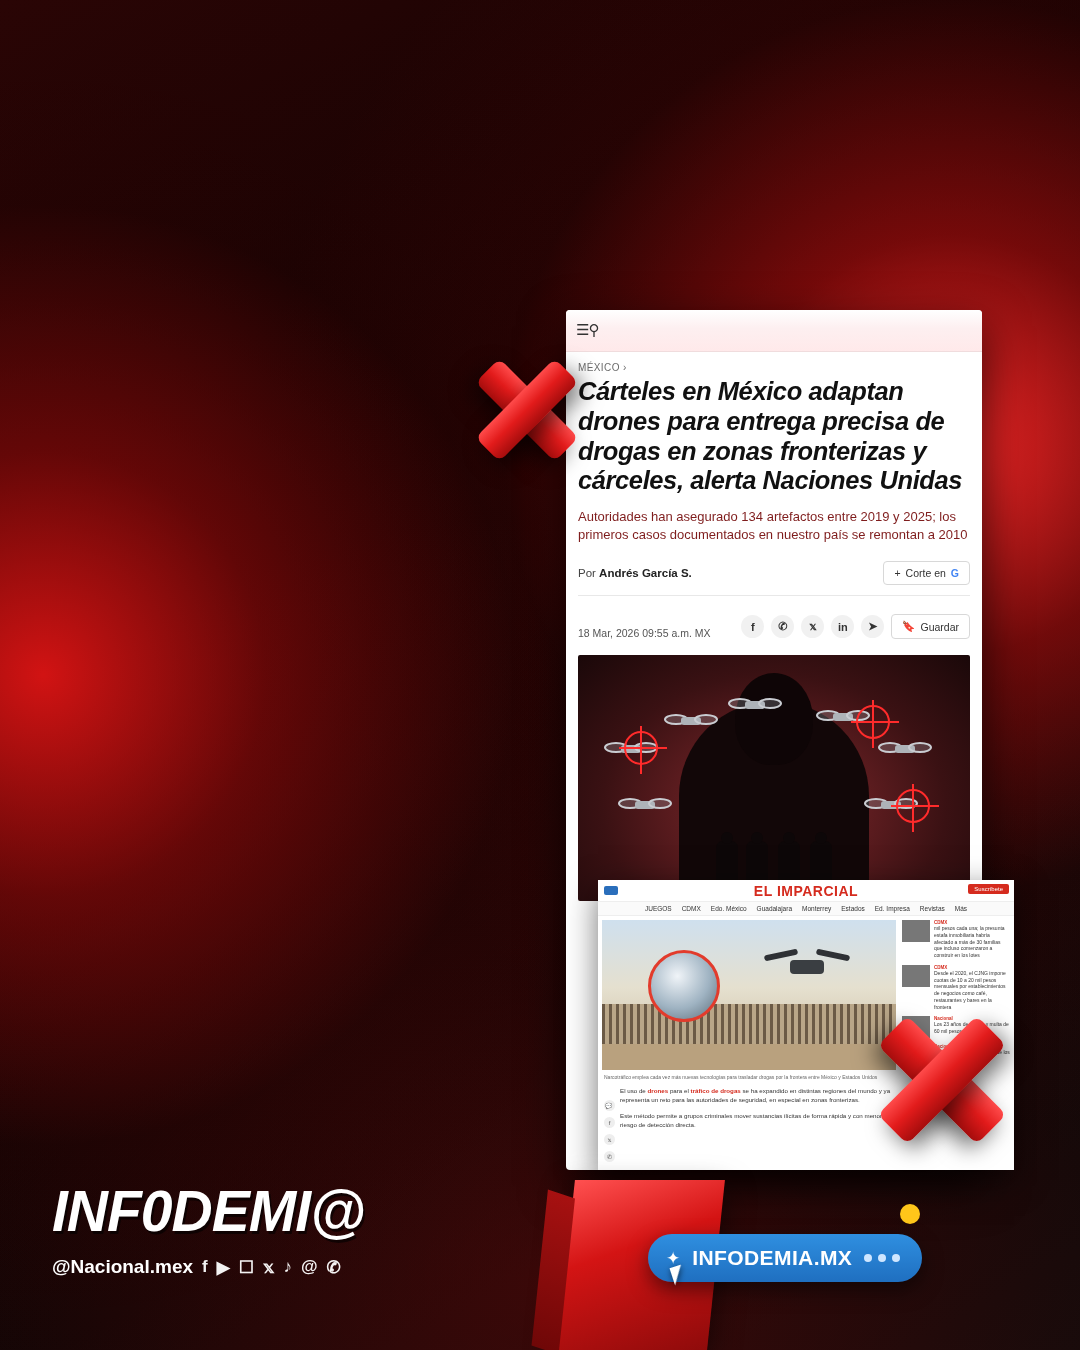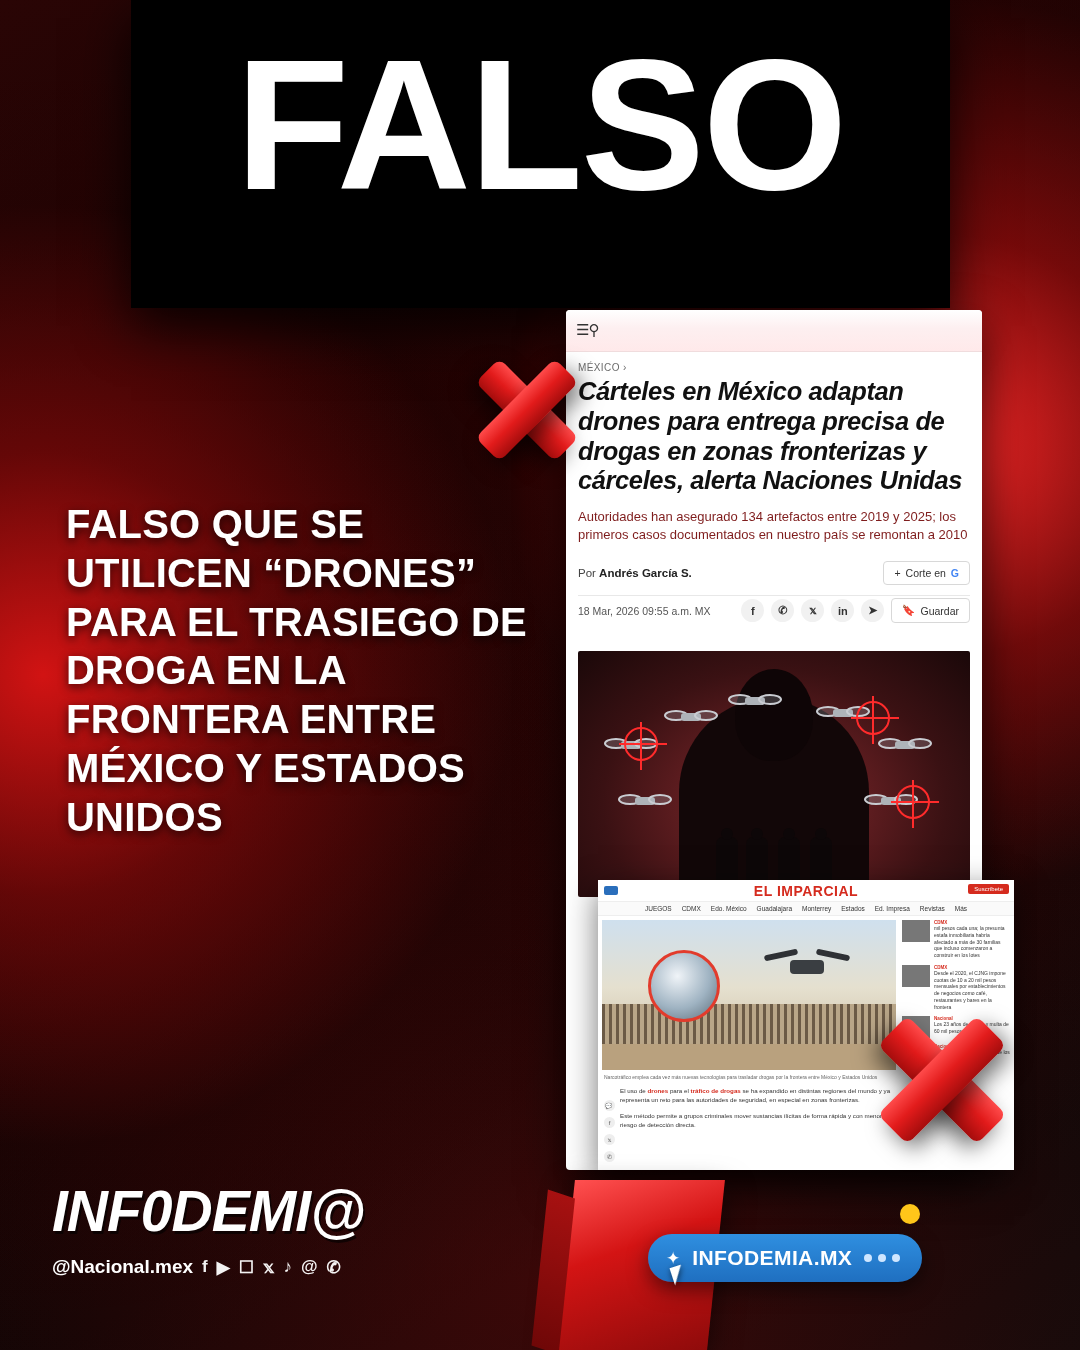--- a/index.html
+++ b/index.html
@@ -97,22 +97,22 @@
   }
   .ib-author { font-size: 11.5px; color: #444; }
   .ib-author b { color: #222; font-weight: 700; }
   .ib-follow {
     font-size: 10.5px; color: #333; border: 1px solid #d8d8d8;
     border-radius: 4px; padding: 5px 10px; background: #fff;
     display: flex; gap: 5px; align-items: center;
   }
   .g-dot { color:#4285f4; font-weight:700; }
   .ib-date-row {
-    display:flex; align-items:center; justify-content:space-between;
-    margin-top: 2px; padding-bottom: 28px;
+    display:flex; align-items:flex-end; justify-content:space-between;
+    margin-top: 18px; padding-bottom: 16px;
   }
   .ib-date { font-size: 10.5px; color: #555; }
   .share { display:flex; gap:7px; align-items:center; }
   .s-ic {
     width: 23px; height: 23px; border-radius: 50%;
     background:#f1f1f1; color:#333;
     display:flex; align-items:center; justify-content:center;
     font-size: 11px; font-weight:700;
   }
   .ib-save {
@@ -295,25 +295,21 @@
   .yellow-dot {
     position:absolute; left: 900px; top: 1204px; width:20px; height:20px;
     border-radius:50%; background:#ffc61a;
   }
 </style>
 </head>
 <body>
 
 <div id="stage">
 
-  <div class="falso-banner">
-    <div class="falso-text">FALSO</div>
-  </div>
-
-  <div class="headline">FALSO QUE SE UTILICEN “DRONES” PARA EL TRASIEGO DE DROGA EN LA FRONTERA ENTRE MÉXICO Y ESTADOS UNIDOS</div>
+
 
   <div class="article-card">
     <div class="ib-top">
       <div class="ib-menu">☰⚲</div>
     </div>
     <div class="ib-body">
       <div class="ib-kicker">MÉXICO ›</div>
       <div class="ib-title">Cárteles en México adaptan drones para entrega precisa de drogas en zonas fronterizas y cárceles, alerta Naciones Unidas</div>
       <div class="ib-sub">Autoridades han asegurado 134 artefactos entre 2019 y 2025; los primeros casos documentados en nuestro país se remontan a 2010</div>
 

